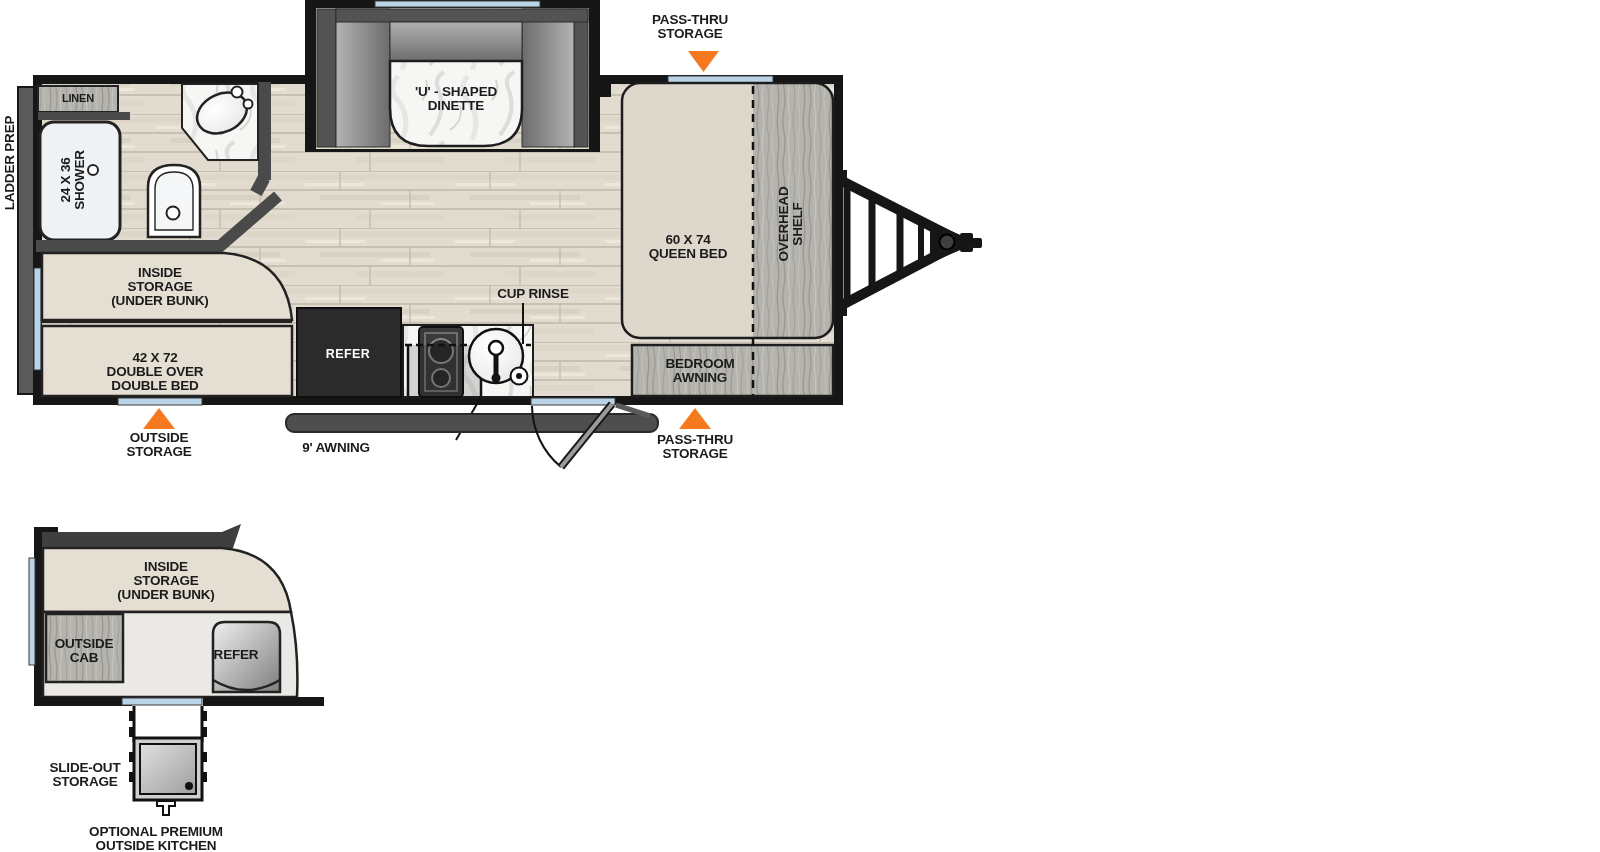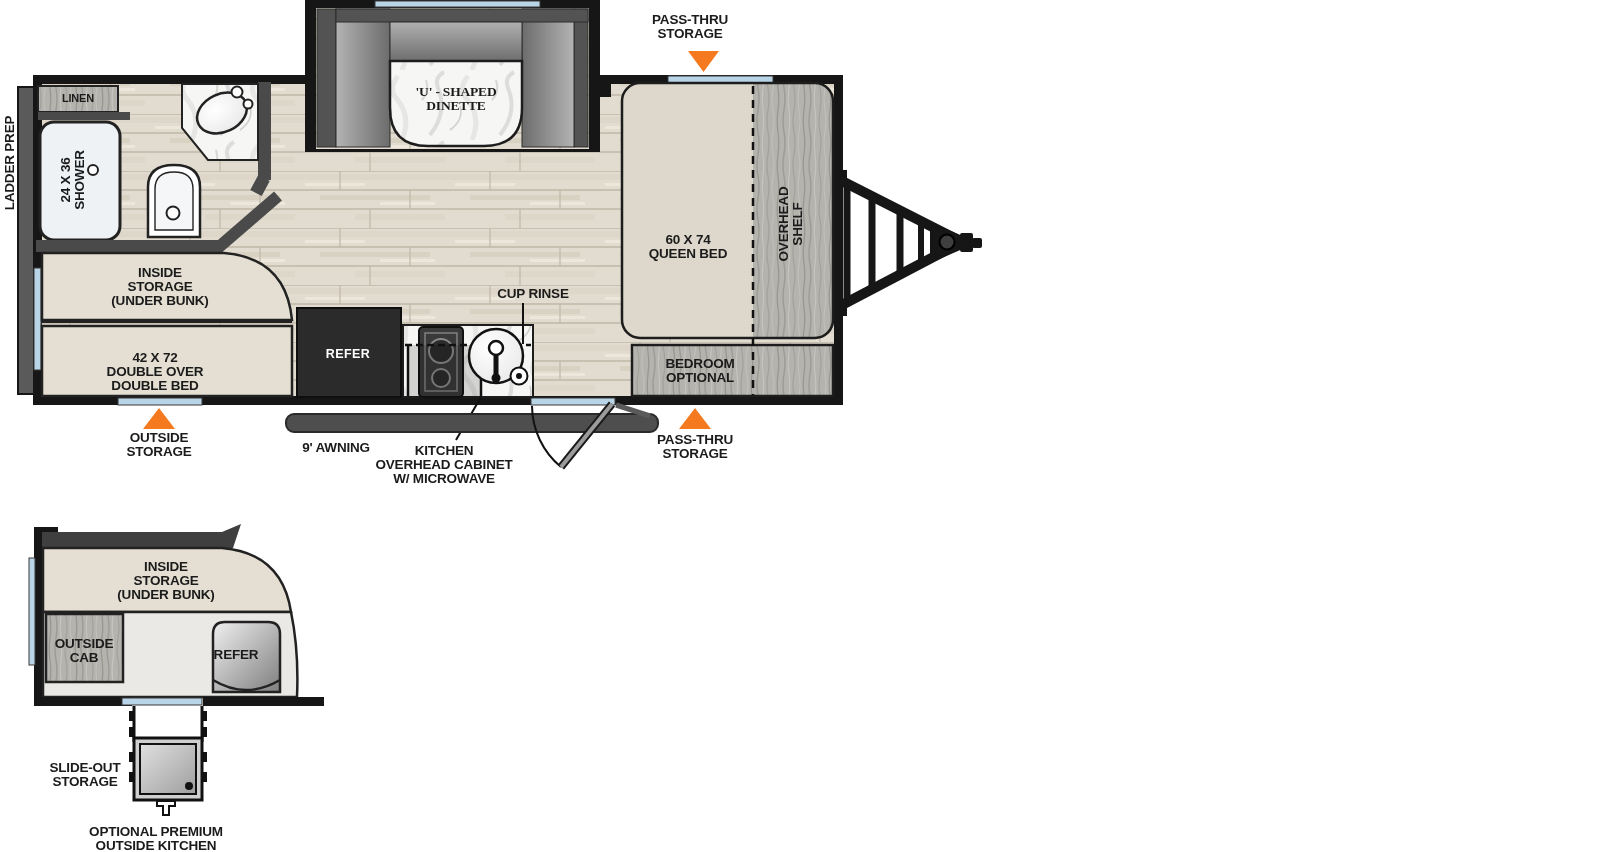--- a/index.html
+++ b/index.html
@@ -224,44 +224,41 @@
       <circle cx="189" cy="786" r="4" fill="#111111"></circle>
       <path d="M157,801 h18 v5 h-6 v9 h-6 v-9 h-6 z" fill="#ffffff" stroke="#111111" stroke-width="2"></path>
     </g>
   </g>
 </svg>
 
 <div class="lbl rot" style="left:10px;  top:163px;">LADDER PREP</div>
 <div class="lbl small" style="left:78px;  top:99px;">LINEN</div>
 <div class="lbl rot" style="left:73px;  top:180px;">24 X 36
 SHOWER</div>
-<div class="lbl" style="left:456px; top:99px;font-family:Liberation Serif, serif;">'U' - SHAPED
+<div class="lbl" style="left:456px; top:99px;">'U' - SHAPED
 DINETTE</div>
 <div class="lbl" style="left:690px; top:27px;">PASS-THRU
 STORAGE</div>
 <div class="lbl" style="left:688px; top:221px;margin-top:26px;">60 X 74
 QUEEN BED</div>
 <div class="lbl rot" style="left:791px; top:224px;">OVERHEAD
 SHELF</div>
 <div class="lbl" style="left:160px; top:287px;">INSIDE
 STORAGE
 (UNDER BUNK)</div>
 <div class="lbl" style="left:155px; top:372px;">42 X 72
 DOUBLE OVER
 DOUBLE BED</div>
 <div class="lbl" style="left:159px; top:445px;">OUTSIDE
 STORAGE</div>
 <div class="lbl" style="left:336px; top:448px;">9' AWNING</div>
 <div class="lbl white" style="left:348px; top:354px;">REFER</div>
 <div class="lbl" style="left:485px; top:294px;margin-left:48px;">CUP RINSE</div>
-<div class="lbl" style="left:444px; top:465px;">KITCHEN
-OVERHEAD CABINET
-W/ MICROWAVE</div>
 <div class="lbl" style="left:700px; top:371px;">BEDROOM
-OPTIONAL</div>
+AWNING</div>
 <div class="lbl" style="left:695px; top:447px;">PASS-THRU
 STORAGE</div>
 
 <div class="lbl" style="left:166px; top:581px;">INSIDE
 STORAGE
 (UNDER BUNK)</div>
 <div class="lbl" style="left:84px;  top:651px;">OUTSIDE
 CAB</div>
 <div class="lbl" style="left:236px; top:655px;">REFER</div>
 <div class="lbl" style="left:85px;  top:775px;">SLIDE-OUT

